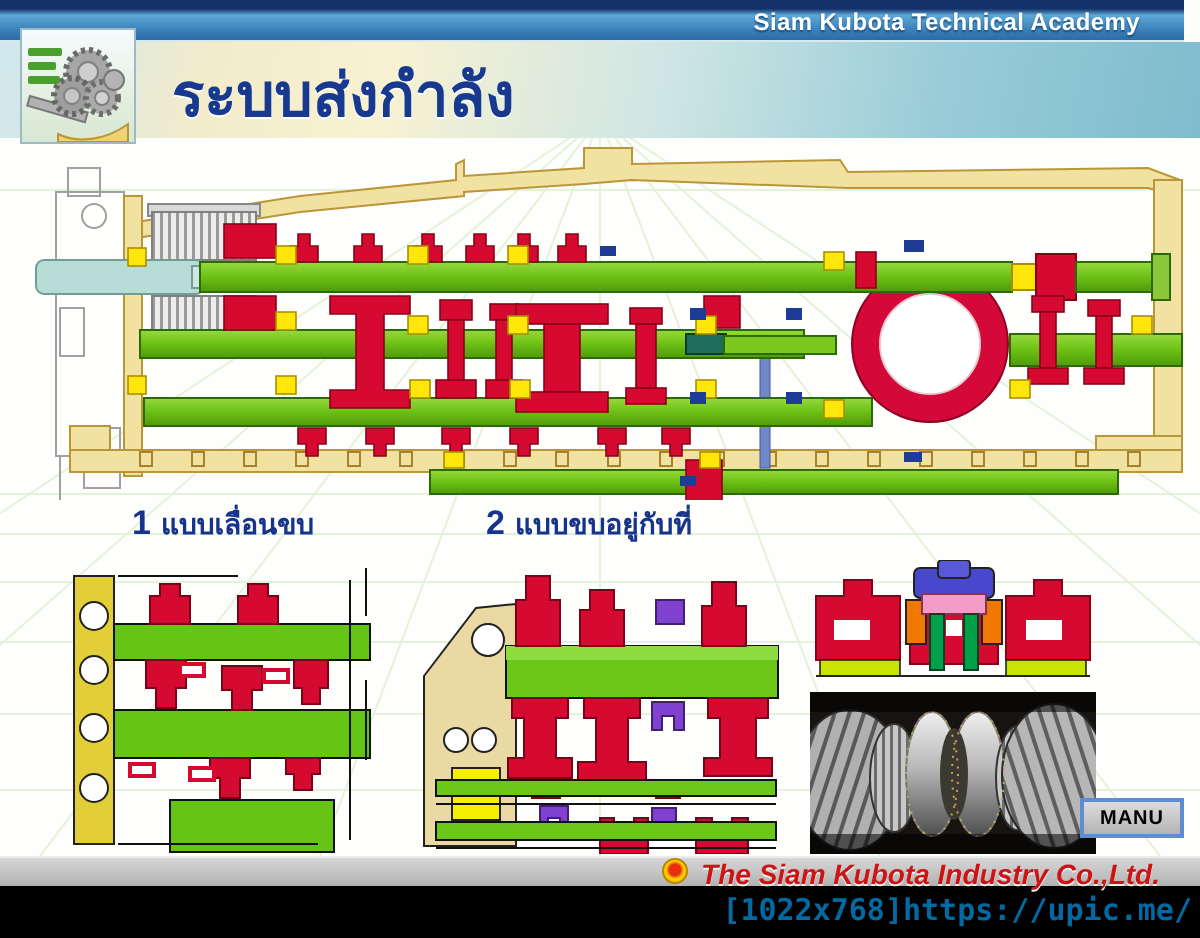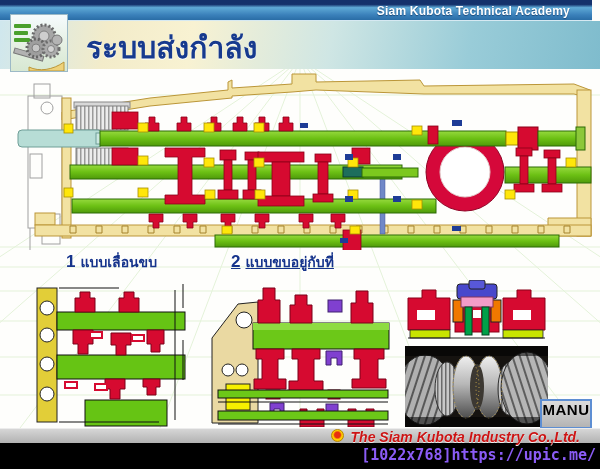--- a/index.html
+++ b/index.html
@@ -24,37 +24,37 @@
   .gridsvg{top:69px;z-index:0;}
   .diagsvg{top:68px;z-index:1;}
   .panelsvg{position:absolute;z-index:2;}
   
   .sec-label{position:absolute;z-index:3;color:#16348c;white-space:nowrap;}
   .sec-num{font-size:17px;font-weight:bold;margin-right:5px;}
   .sec-text{font-size:14px;font-weight:bold;}
   
   .photo{position:absolute;left:405px;top:346px;width:143px;height:81px;z-index:2;background:#151310;}
   
-  .manu-btn{position:absolute;left:540px;top:399px;width:52px;height:30px;z-index:6;
+  .manu-btn{position:absolute;left:540px;top:399px;width:52px;height:20px;z-index:6;
             background:linear-gradient(180deg,#dcdcdc 0%,#b4b4b4 100%);
             border:2px solid #5d8ed2;box-sizing:border-box;
-            font-size:15px;font-weight:bold;color:#000;text-align:center;line-height:18px;
+            font-size:10px;font-weight:bold;color:#000;text-align:center;line-height:18px;
             letter-spacing:.5px;cursor:pointer;}
   
   .footer-gray{position:absolute;left:0;top:428px;width:600px;height:15px;
                background:linear-gradient(180deg,#d6d6d6 0%,#b2b2b2 100%);
                border-top:1px solid #ececec;box-sizing:border-box;z-index:7;}
   .kubota-logo{position:absolute;left:331px;top:429px;width:13px;height:13px;border-radius:50%;
                background:radial-gradient(circle at 50% 45%,#e83010 0%,#e83010 35%,#ffd400 55%,#f8a000 100%);
                border:1px solid #b88800;box-sizing:border-box;z-index:8;}
   .company{position:absolute;left:350px;top:429px;width:230px;text-align:right;z-index:8;
            font-size:14px;font-weight:bold;font-style:italic;color:#cc1414;
            text-shadow:0 1px 0 #efefef;}
   .footer-black{position:absolute;left:0;top:443px;width:600px;height:26px;background:#000;z-index:7;}
-  .caption{position:absolute;right:4px;top:446px;z-index:8;color:#8b5cf6;
+  .caption{position:absolute;right:4px;top:446px;z-index:8;color:#0369a1;
            font-family:"DejaVu Sans Mono","Liberation Mono",monospace;
            font-size:15px;font-weight:bold;letter-spacing:0;margin-left:48px;}
 </style>
 </head>
 <body>
 
 <div class="slide">
 
   <div class="topbar">
     <div class="topbar-text">Siam Kubota Technical Academy</div>
@@ -234,21 +234,21 @@
         <rect x="393" y="128" width="8" height="6"></rect>
         <rect x="452" y="158" width="9" height="5"></rect>
       <rect x="340" y="170" width="8" height="5"></rect>
         <rect x="300" y="55" width="8" height="5"></rect>
     </g>
   </svg>
 
   <div class="sec-label" style="left:54px;top:251px;margin-left:12px;">
     <span class="sec-num">1</span><span class="sec-text">แบบเลื่อนขบ</span>
   </div>
-  <div class="sec-label" style="left:231px;top:251px;text-decoration:underline;">
+  <div class="sec-label" style="left:243px;top:251px;">
     <span class="sec-num">2</span><span class="sec-text">แบบขบอยู่กับที่</span>
   </div>
 
   <svg class="panelsvg" style="left:35px;top:280px;" width="153" height="147" viewBox="0 0 153 147">
     <rect x="2" y="8" width="20" height="134" fill="#e2ce38" stroke="#222"></rect>
     <circle cx="12" cy="28" r="7" fill="#fff" stroke="#222"></circle>
     <circle cx="12" cy="55" r="7" fill="#fff" stroke="#222"></circle>
     <circle cx="12" cy="84" r="7" fill="#fff" stroke="#222"></circle>
     <circle cx="12" cy="114" r="7" fill="#fff" stroke="#222"></circle>
     <rect x="22" y="32" width="128" height="18" fill="#66c414" stroke="#111"></rect>

